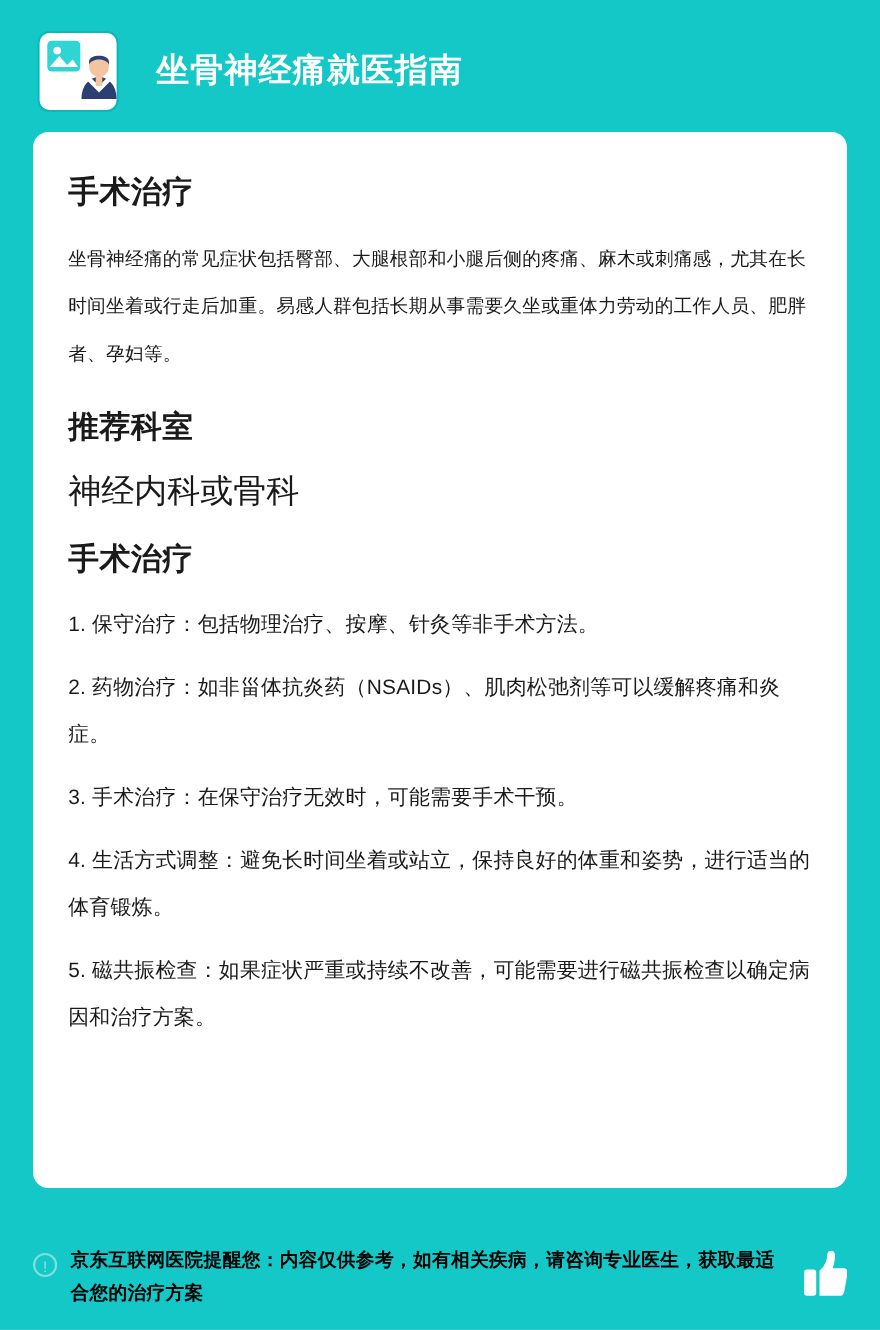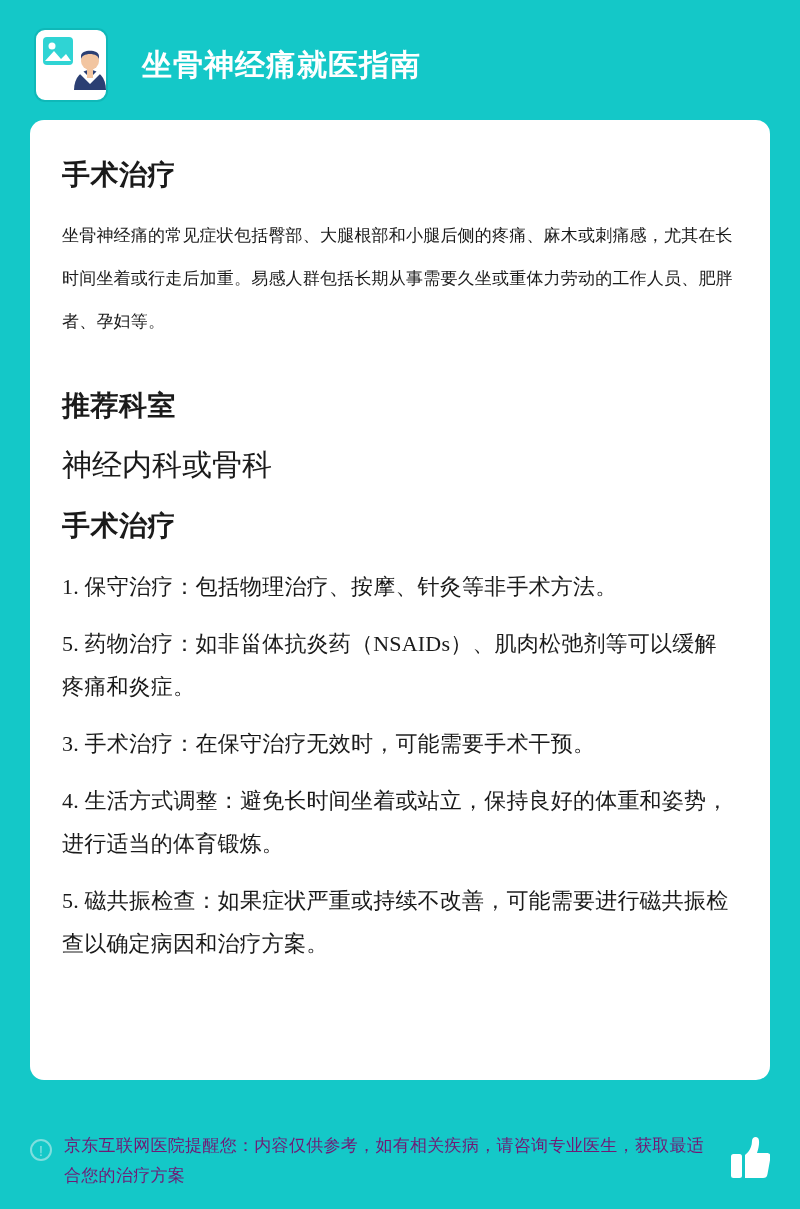--- a/index.html
+++ b/index.html
@@ -52,42 +52,41 @@
     overflow: hidden;
   }
   h2.section {
     font-size: 28px;
     font-weight: bold;
     color: #1a1a1a;
     margin: 6px 0 20px 0;
     letter-spacing: 0.5px;
   }
   h2.section.tight {
-    margin-top: 44px;
+    margin-top: 26px;
   }
   p.body {
     font-size: 17px;
     line-height: 43px;
     color: #1a1a1a;
     margin: 0 0 18px 0;
     letter-spacing: 0.2px;
   }
   .dept {
     font-size: 30px;
     line-height: 40px;
     color: #1a1a1a;
     margin: 0 0 22px 0;
   }
   .step {
-    font-size: 22px;
+    font-size: 19px;
     line-height: 43px;
     color: #1a1a1a;
     margin: 0 0 14px 0;
     letter-spacing: 0.2px;
-    font-family: Liberation Serif, serif;
   }
   .footer {
     position: absolute;
     left: 30px;
     right: 30px;
     bottom: 18px;
     display: flex;
     align-items: flex-start;
     gap: 12px;
   }
@@ -101,22 +100,23 @@
     font-size: 14px;
     line-height: 20px;
     text-align: center;
     margin-top: 8px;
     box-sizing: border-box;
   }
   .footer-text {
     flex: 1 1 auto;
     font-size: 17px;
     line-height: 30px;
-    color: #701a75;
+    color: #000000;
     letter-spacing: 0.3px;
+    font-weight: bold;
   }
   .thumb {
     flex: 0 0 40px;
     width: 40px;
     height: 46px;
     margin-top: 4px;
   }
   .thumb svg { display: block; }
 </style>
 </head>
@@ -145,21 +145,21 @@
 
     <h2 class="section">手术治疗</h2>
     <p class="body">坐骨神经痛的常见症状包括臀部、大腿根部和小腿后侧的疼痛、麻木或刺痛感，尤其在长时间坐着或行走后加重。易感人群包括长期从事需要久坐或重体力劳动的工作人员、肥胖者、孕妇等。</p>
 
     <h2 class="section tight">推荐科室</h2>
     <p class="dept">神经内科或骨科</p>
 
     <h2 class="section">手术治疗</h2>
 
     <p class="step">1. 保守治疗：包括物理治疗、按摩、针灸等非手术方法。</p>
-    <p class="step">5. 药物治疗：如非甾体抗炎药（NSAIDs）、肌肉松弛剂等可以缓解疼痛和炎症。</p>
+    <p class="step">2. 药物治疗：如非甾体抗炎药（NSAIDs）、肌肉松弛剂等可以缓解疼痛和炎症。</p>
     <p class="step">3. 手术治疗：在保守治疗无效时，可能需要手术干预。</p>
     <p class="step">4. 生活方式调整：避免长时间坐着或站立，保持良好的体重和姿势，进行适当的体育锻炼。</p>
     <p class="step">5. 磁共振检查：如果症状严重或持续不改善，可能需要进行磁共振检查以确定病因和治疗方案。</p>
 
   </div>
 
   <div class="footer">
     <div class="info-icon">!</div>
     <div class="footer-text">京东互联网医院提醒您：内容仅供参考，如有相关疾病，请咨询专业医生，获取最适合您的治疗方案</div>
     <div class="thumb">

